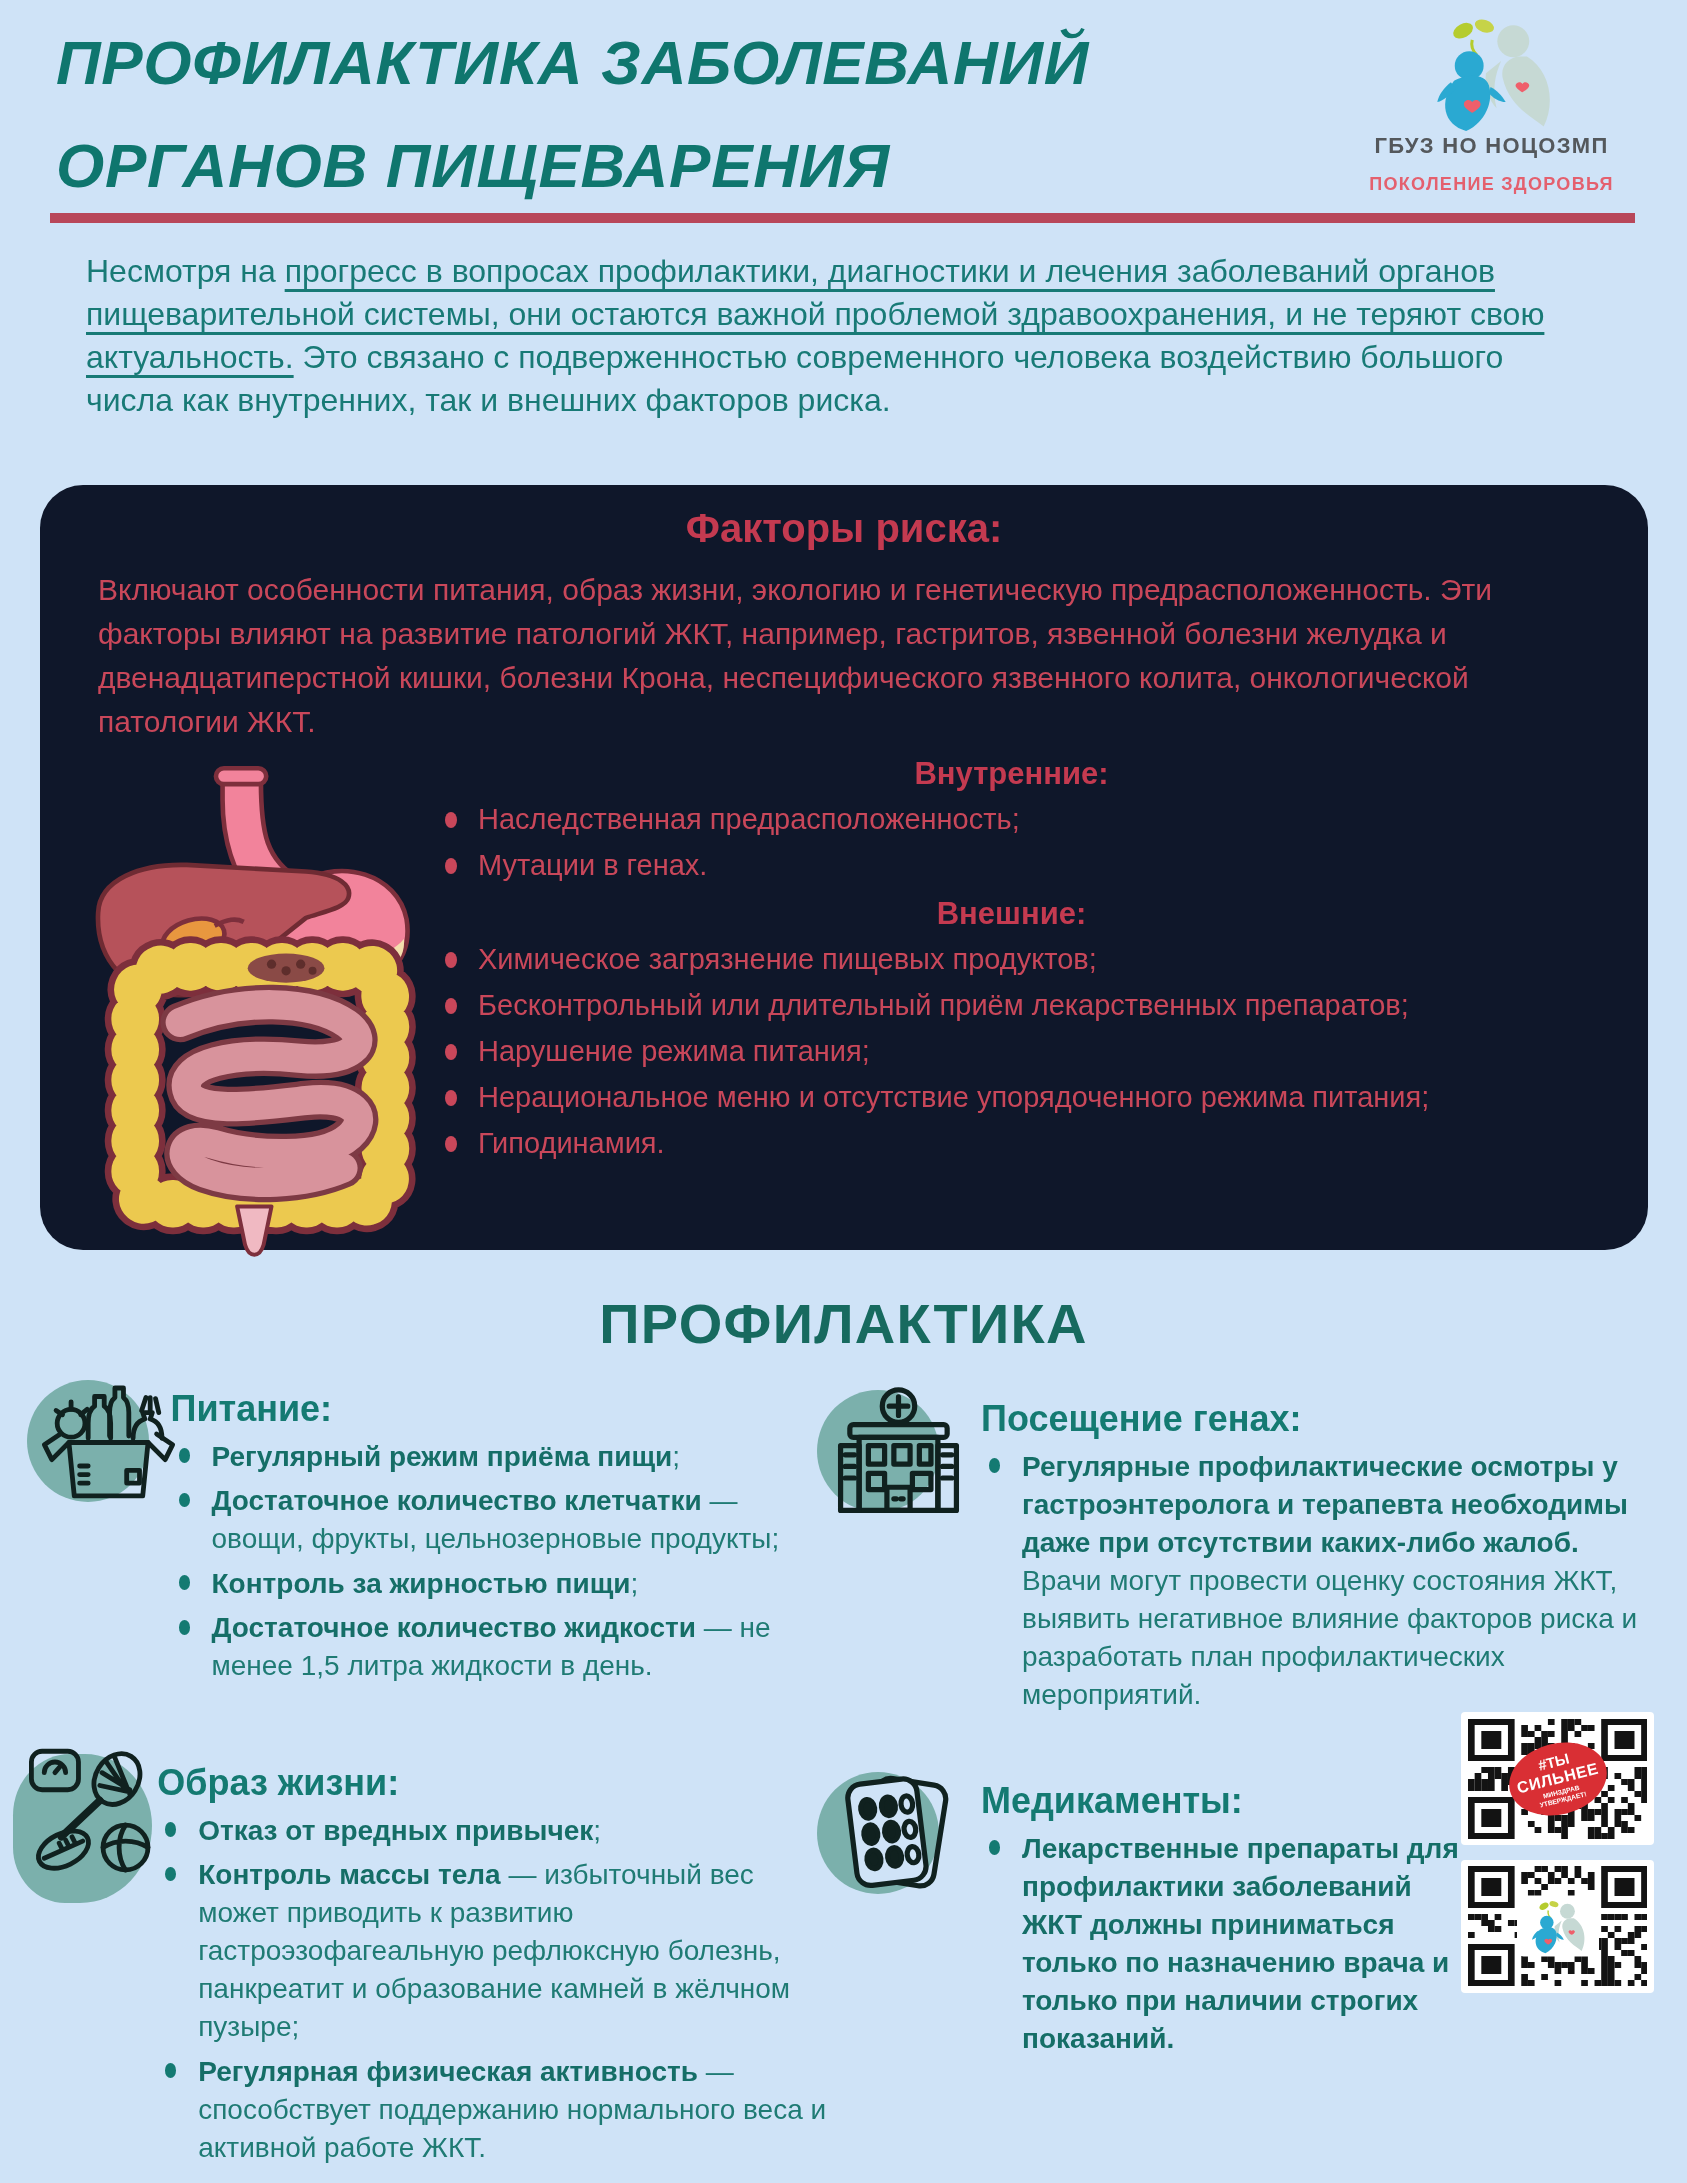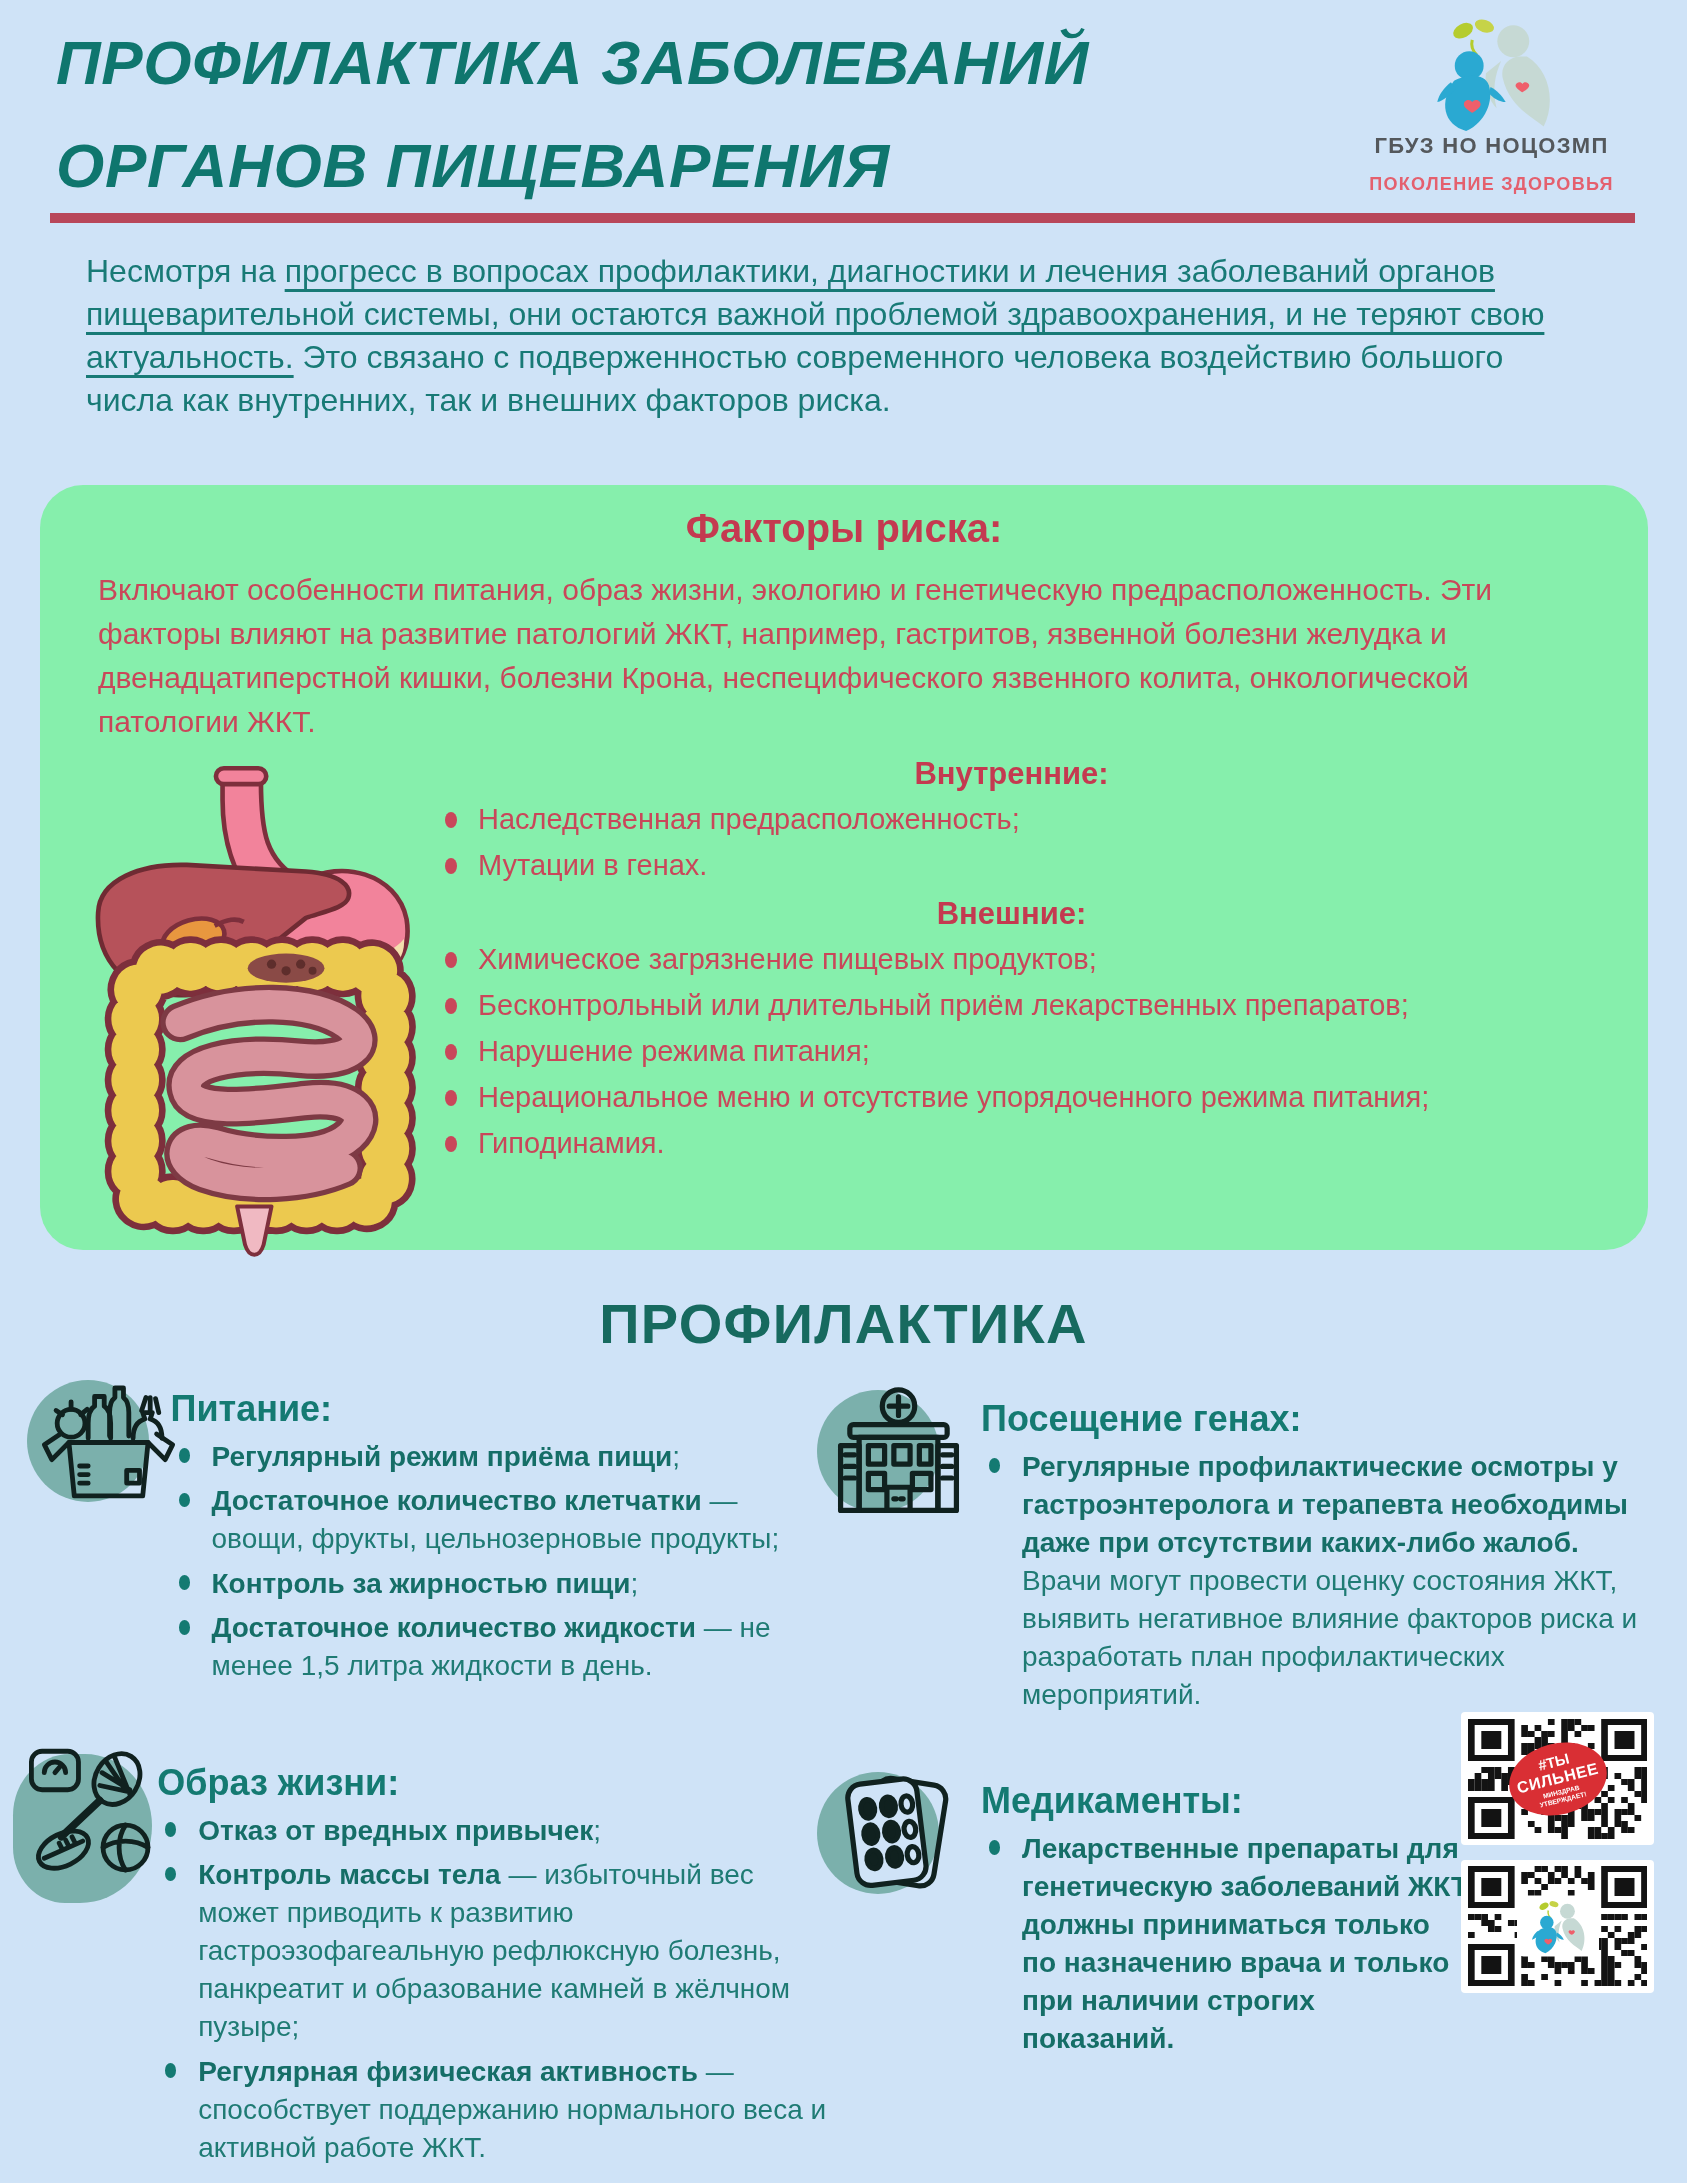--- a/index.html
+++ b/index.html
@@ -27,21 +27,21 @@
   
   .intro{
     position:absolute;left:86px;top:250px;width:1508px;margin:0;
     font-size:32px;line-height:43px;color:#187a76;
   }
   .intro .u{text-decoration:underline;text-decoration-thickness:3.3px;text-underline-offset:7.3px;}
 
   
   .factors{
     position:absolute;left:40px;top:485px;width:1608px;height:765px;
-    background:#86efac;border-radius:43px;box-sizing:border-box;
+    background:#0f172a;border-radius:43px;box-sizing:border-box;
   }
   .fr-title{margin:21px 0 0;text-align:center;font-size:40px;font-weight:800;color:#c43a50;}
   .fr-desc{margin:17px 53px 0 58px;font-size:30px;line-height:44px;color:#c9475a;}
   .fr-flex{display:flex;margin-top:2.6px;}
   .fr-illustration{flex:0 0 344px;margin-left:46px;margin-top:12px;}
   .fr-illustration svg{width:334px;height:503px;}
   .fr-lists{flex:1;padding-right:63px;margin-left:8px;}
   .fr-subhead{margin:9.3px 0 6.6px;text-align:center;font-size:31px;font-weight:800;color:#c43a50;}
   ul.rf{list-style:none;margin:0;padding:0;}
   ul.rf li{
@@ -297,21 +297,21 @@
           <ellipse cx="70" cy="58" rx="5" ry="7"></ellipse>
           <ellipse cx="36" cy="80" rx="6" ry="8" fill="#10211f"></ellipse>
           <ellipse cx="54" cy="80" rx="6" ry="8" fill="#10211f"></ellipse>
           <ellipse cx="70" cy="80" rx="5" ry="7"></ellipse>
         </g>
       </svg>
     </div>
     <div class="sec-body">
       <h3 class="sec-title">Медикаменты:</h3>
       <ul class="pv">
-          <li><span class="b">Лекарственные препараты для генетическую заболеваний ЖКТ должны приниматься только по назначению врача и только при наличии строгих показаний.</span><span></span></li>
+          <li><span class="b">Лекарственные препараты для профилактики заболеваний ЖКТ должны приниматься только по назначению врача и только при наличии строгих показаний.</span><span></span></li>
         </ul>
     </div>
   </section>
 
   <div class="qr-col">
     <div class="qr-card">
       <div class="qr-pattern"><svg viewBox="0 0 270 200" preserveAspectRatio="none">
             <rect x="120" y="0" width="10" height="10" fill="#131313"></rect>
             <rect x="140" y="0" width="10" height="10" fill="#131313"></rect>
             <rect x="150" y="0" width="10" height="10" fill="#131313"></rect>

